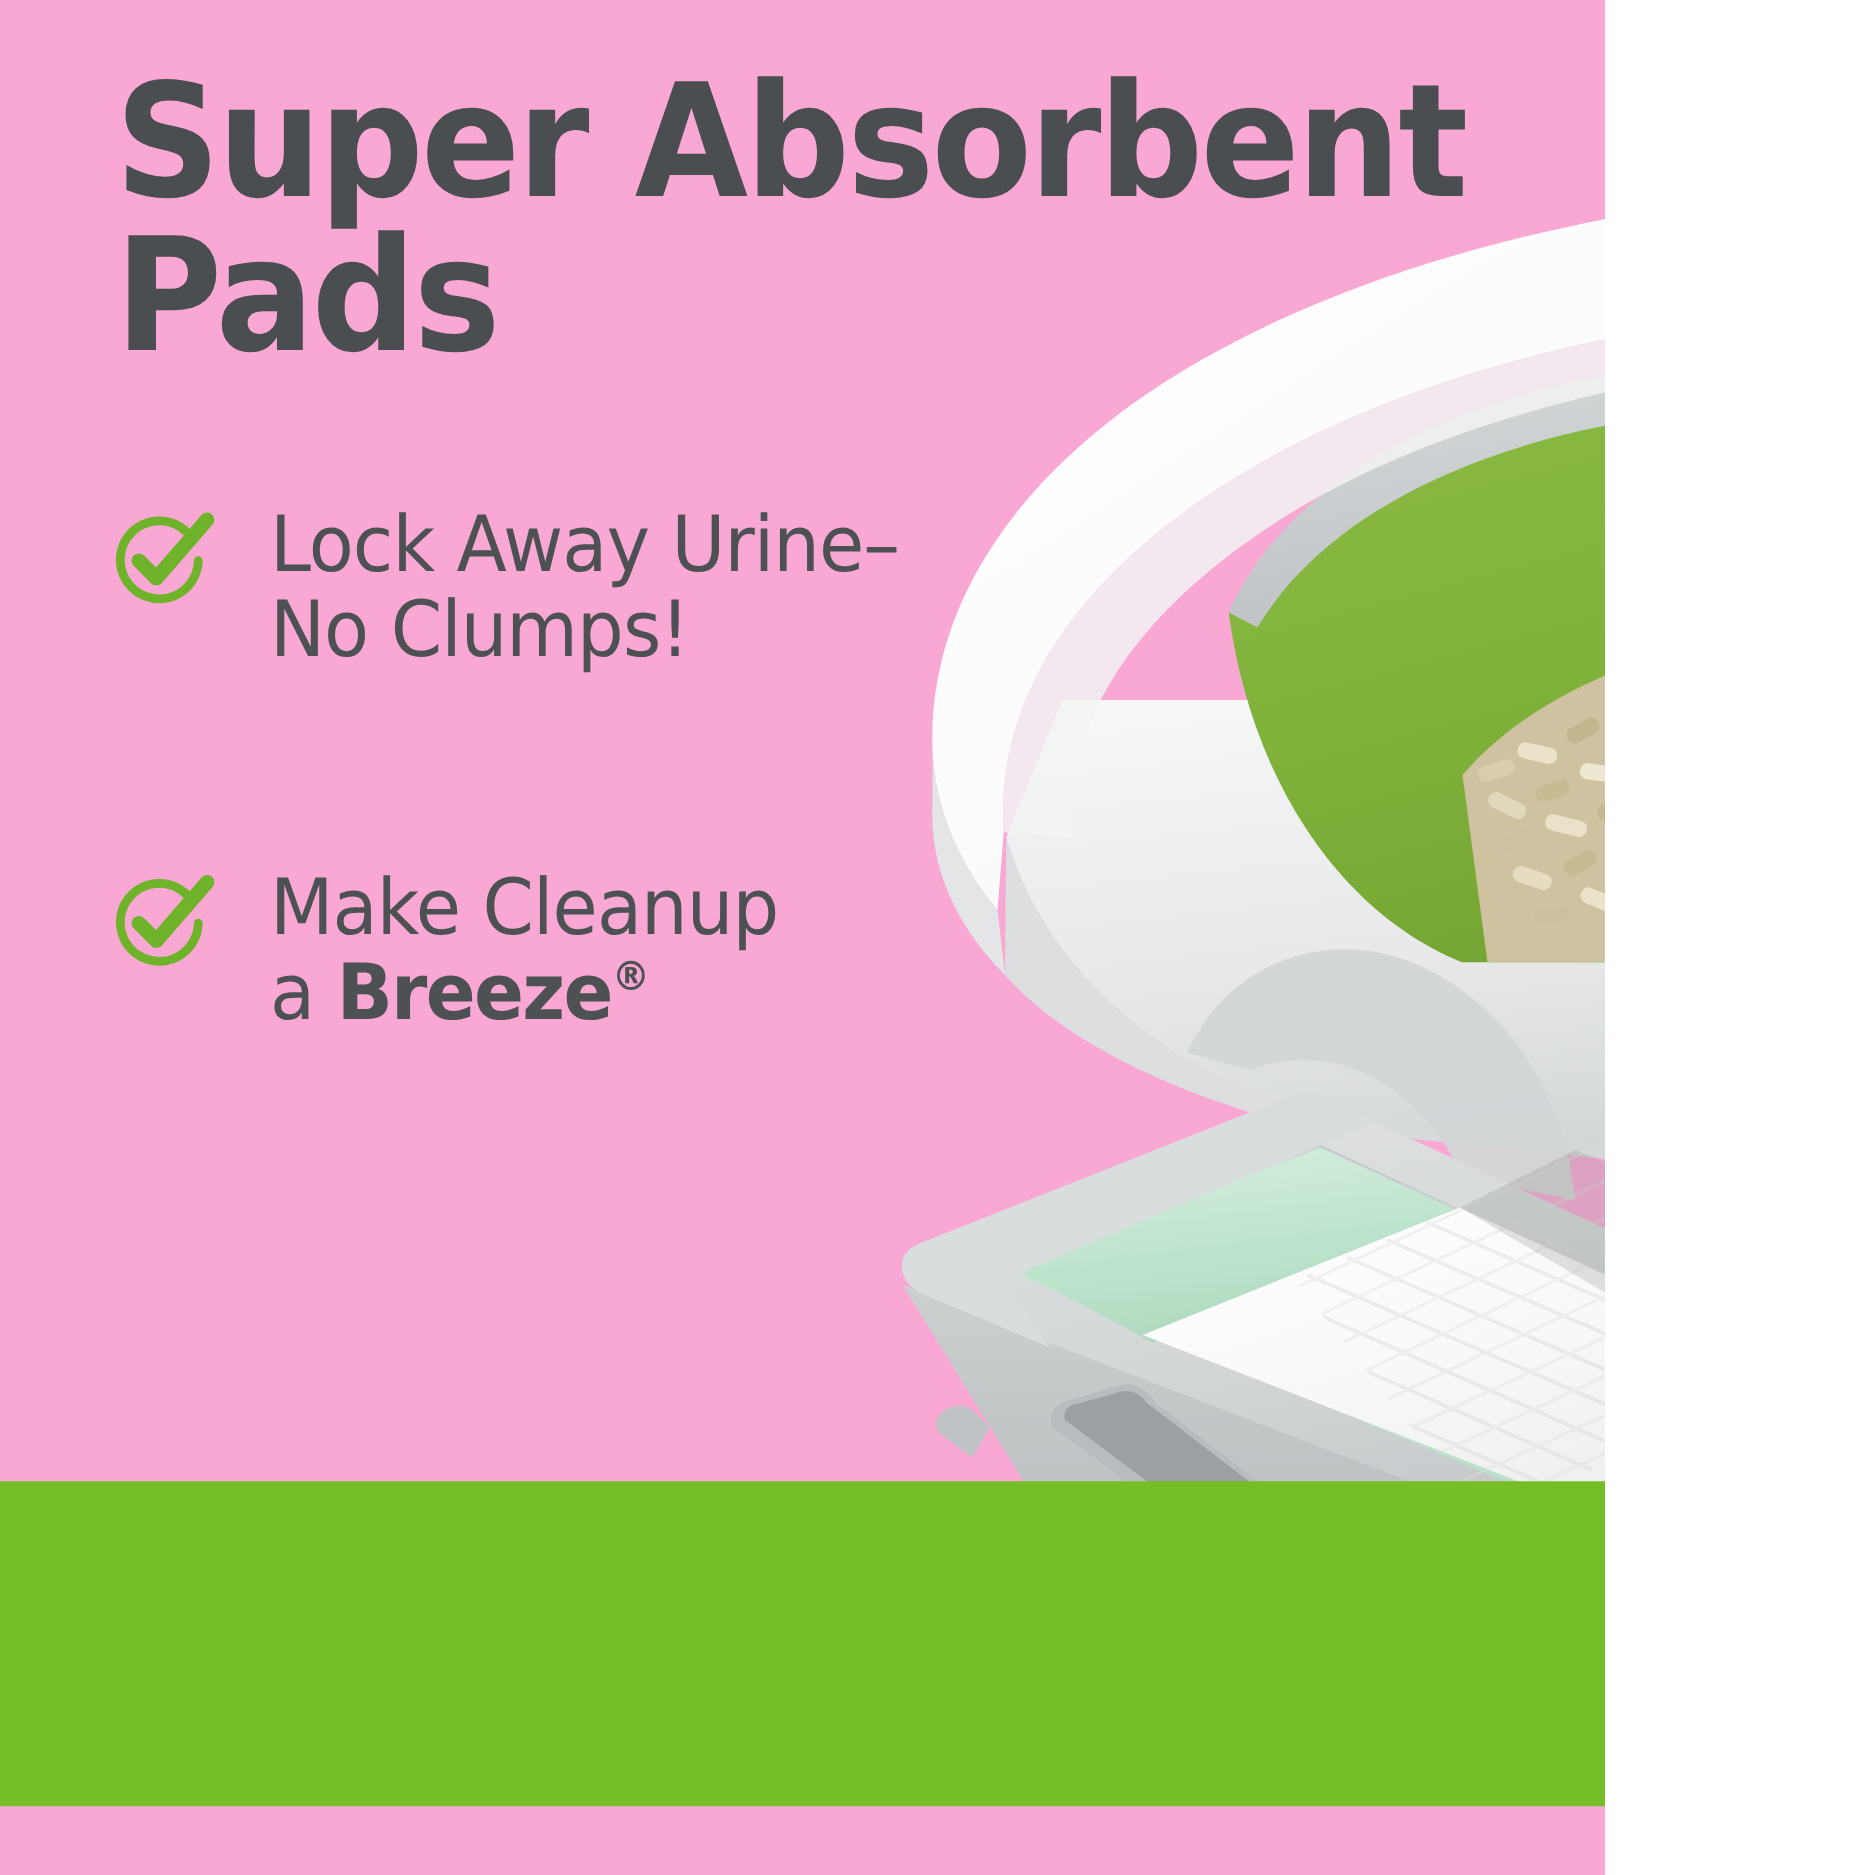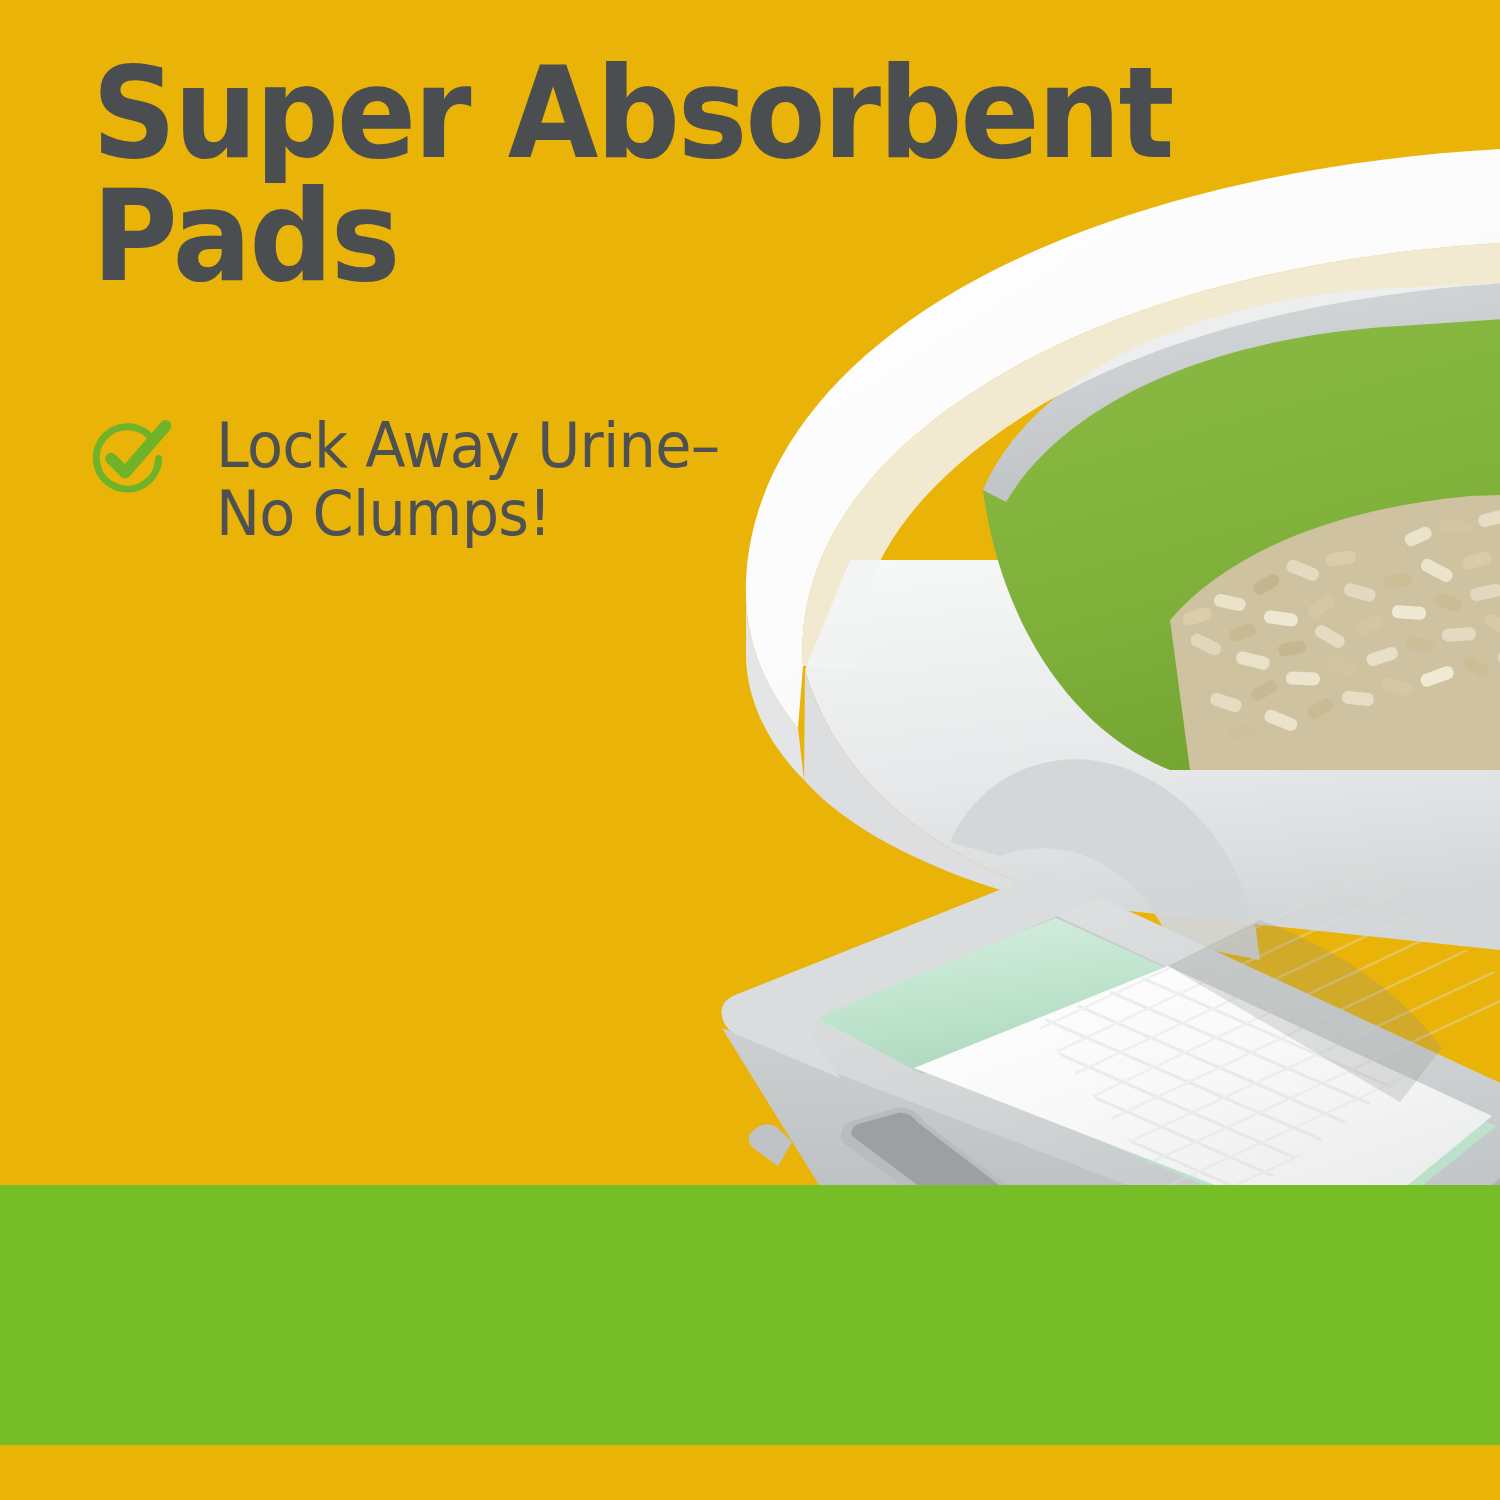--- a/index.html
+++ b/index.html
@@ -7,23 +7,23 @@
   html, body {
     width: 1500px;
     height: 1500px;
     background: #ffffff;
     font-family: "Liberation Sans", sans-serif;
     overflow: hidden;
   }
 
   #stage {
     position: relative;
-    width: 1500px;
+    width: 1284px;
     height: 1500px;
-    background: #eab308;
+    background: #f9a8d4;
     overflow: hidden;
   }
 
   
   #headline {
     position: absolute;
     left: 92px;
     top: 52px;
     width: 1320px;
     font-size: 126px;
@@ -75,21 +75,21 @@
     font-weight: 700;
     letter-spacing: -1.4px;
   }
   .bullet-text .reg {
     font-size: 0.52em;
     vertical-align: 0.72em;
     font-weight: 700;
     letter-spacing: 0;
   }
 
-  #bullet-0 { margin-top: 14px; }
+  #bullet-0 { margin-top: 4px; }
   #bullet-1 { margin-top: 103px; }
   #bullet-2 { margin-top: 155px; }
 
   
   #green-band {
     position: absolute;
     left: 0;
     top: 1185px;
     width: 1500px;
     height: 260px;
@@ -368,18 +368,28 @@
         <svg viewBox="0 0 100 100" xmlns="http://www.w3.org/2000/svg">
           <path d="M82 30 A40 40 0 1 0 88 52" fill="none" stroke="#6fb32a" stroke-width="9" stroke-linecap="round"></path>
           <path d="M27 52 L45 70 L97 10" fill="none" stroke="#6fb32a" stroke-width="15" stroke-linecap="round" stroke-linejoin="round"></path>
         </svg>
       </span>
       <div class="bullet-text">Lock Away Urine–
 No Clumps!</div>
     </div>
 
 
+    <div class="bullet" id="bullet-2">
+      <span class="bullet-check">
+        <svg viewBox="0 0 100 100" xmlns="http://www.w3.org/2000/svg">
+          <path d="M82 30 A40 40 0 1 0 88 52" fill="none" stroke="#6fb32a" stroke-width="9" stroke-linecap="round"></path>
+          <path d="M27 52 L45 70 L97 10" fill="none" stroke="#6fb32a" stroke-width="15" stroke-linecap="round" stroke-linejoin="round"></path>
+        </svg>
+      </span>
+      <div class="bullet-text"><span>Make Cleanup
+a </span><span class="brand">Breeze</span><span class="reg">®</span></div>
+    </div>
 
   </div>
 
   <div id="green-band"></div>
 
 </div>
 
 </body></html>

